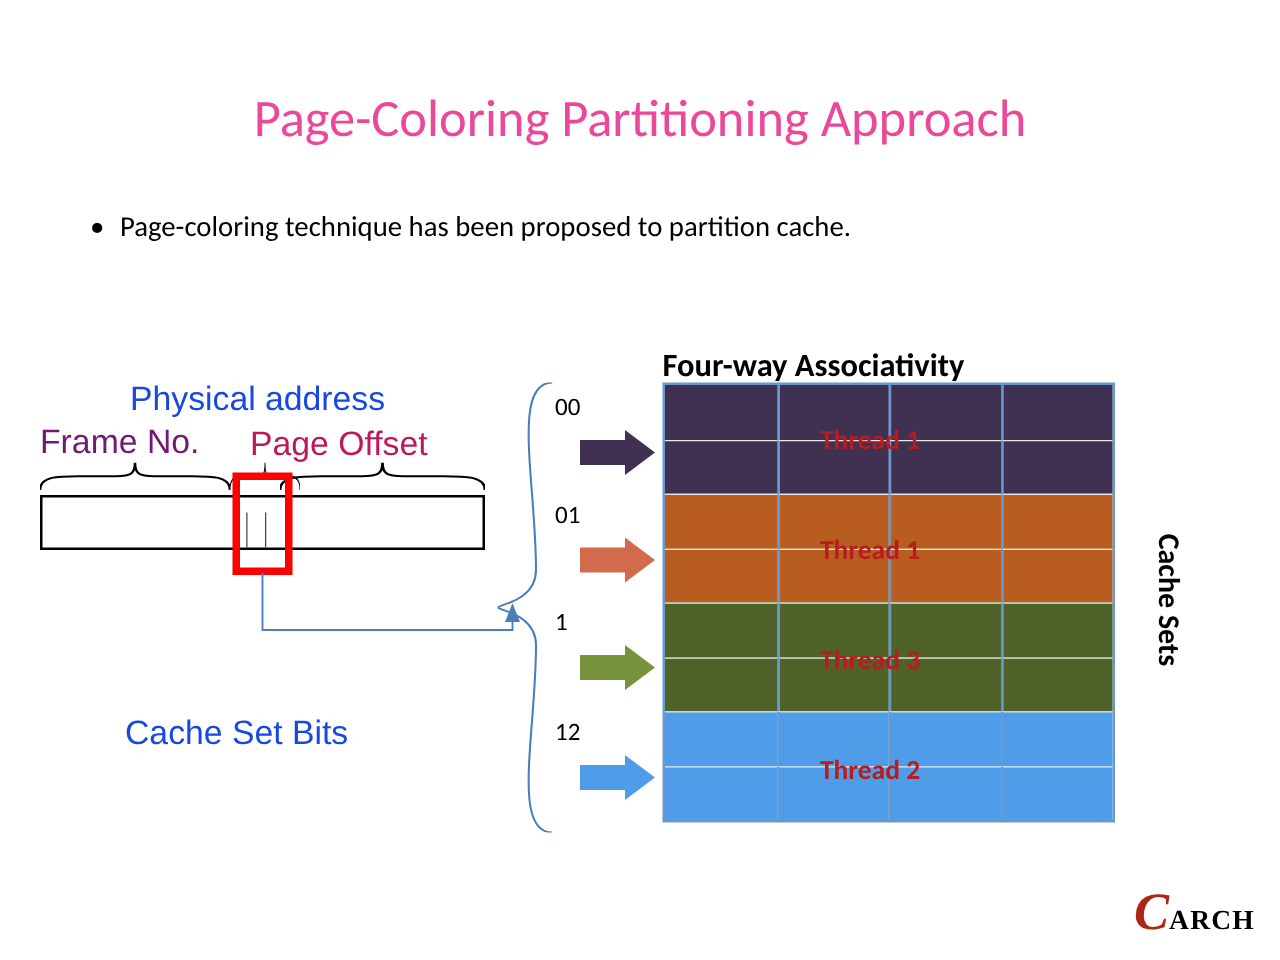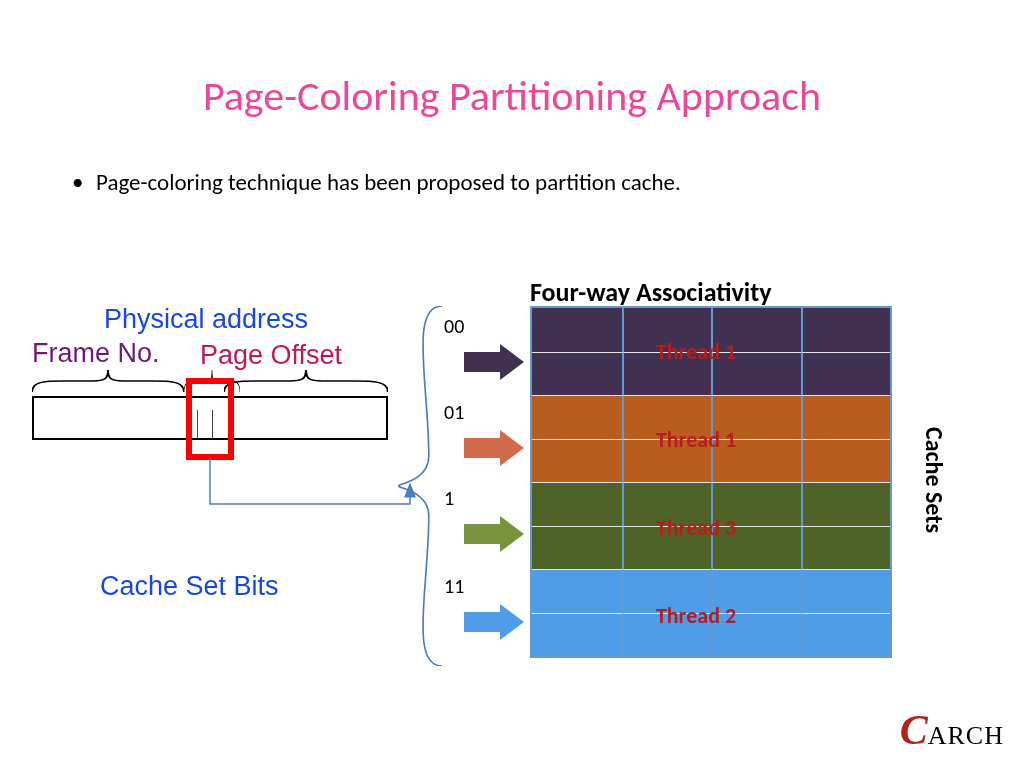--- a/index.html
+++ b/index.html
@@ -186,21 +186,21 @@
       <path d="M0 8 L36 8 L36 0 L60 18 L36 36 L36 28 L0 28 Z" fill="#d26b4c"></path>
     </svg>
 </div>
 <div class="arrow-wrap arrow-10">
   <div class="bitlab">1</div>
   <svg width="60" height="36">
       <path d="M0 8 L36 8 L36 0 L60 18 L36 36 L36 28 L0 28 Z" fill="#77933c"></path>
     </svg>
 </div>
 <div class="arrow-wrap arrow-11">
-  <div class="bitlab">11</div>
+  <div class="bitlab">12</div>
   <svg width="60" height="36">
       <path d="M0 8 L36 8 L36 0 L60 18 L36 36 L36 28 L0 28 Z" fill="#4f9de9"></path>
     </svg>
 </div>
 
 <div class="grid">
   <div class="row">
       <div class="cell c1"></div>
       <div class="cell c1"></div>
       <div class="cell c1"></div>
@@ -249,14 +249,14 @@
       <div class="cell c4"></div>
     </div>
 </div>
 
 <div class="thread-label" style="top:338px">Thread 1</div>
 <div class="thread-label" style="top:426px">Thread 1</div>
 <div class="thread-label" style="top:514px">Thread 3</div>
 <div class="thread-label" style="top:602px">Thread 2</div>
 
 <div class="logo">
-  <span style="font-size:42px;color:#b02418;font-weight:bold;font-style:italic">C</span><span style="font-size:26px;color:#000;font-weight:normal;letter-spacing:1px">ARCH</span>
+  <span style="font-size:42px;color:#b02418;font-weight:bold;font-style:italic">C</span><span style="font-size:22px;color:#000;font-weight:bold;letter-spacing:1px">ARCH</span>
 </div>
 
 </body></html>

